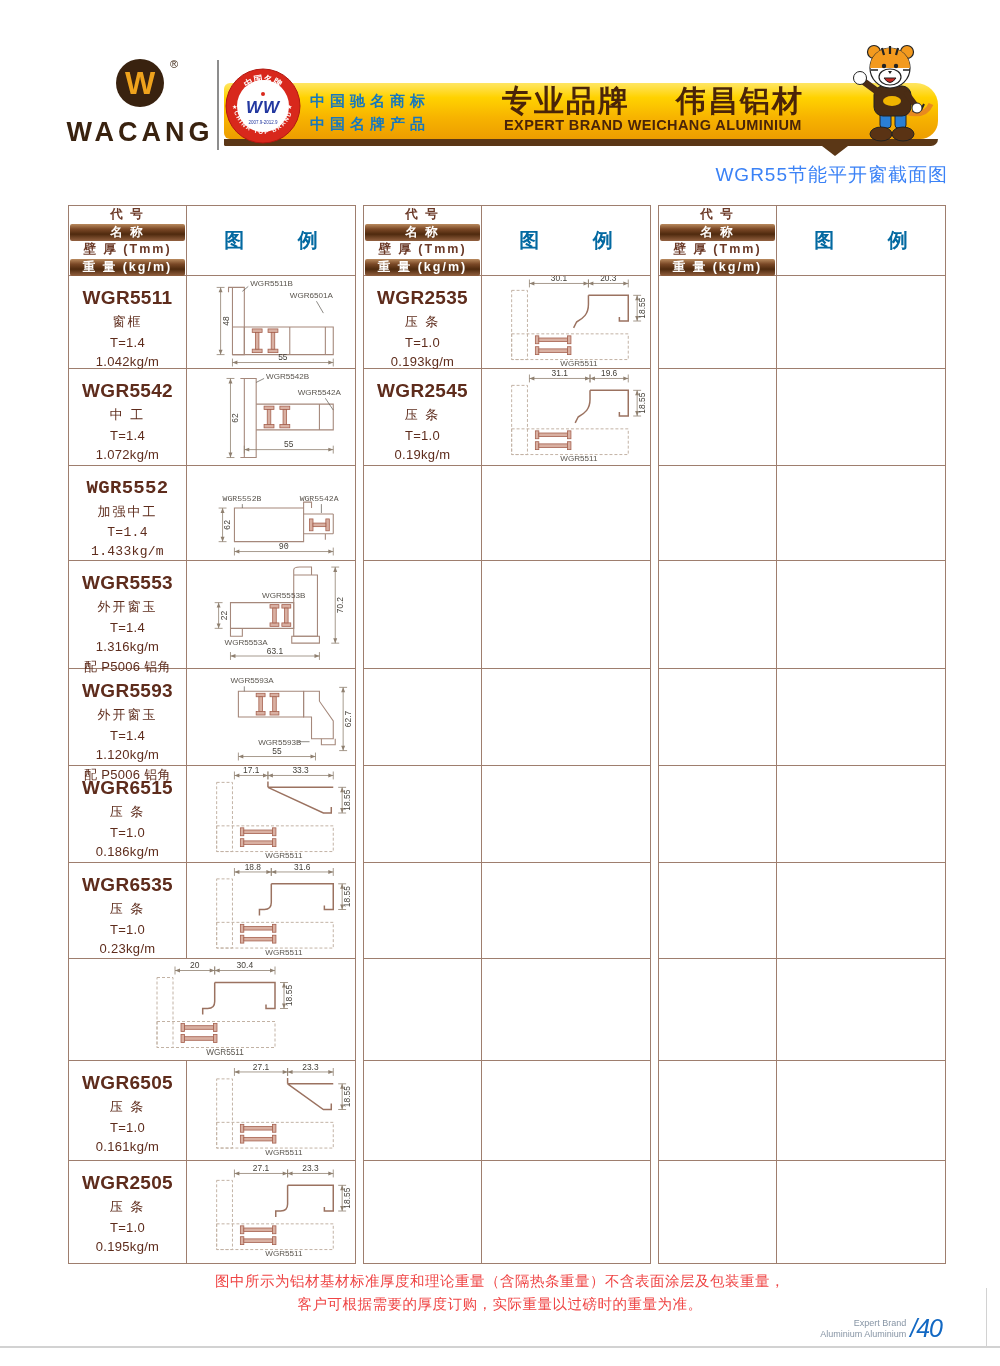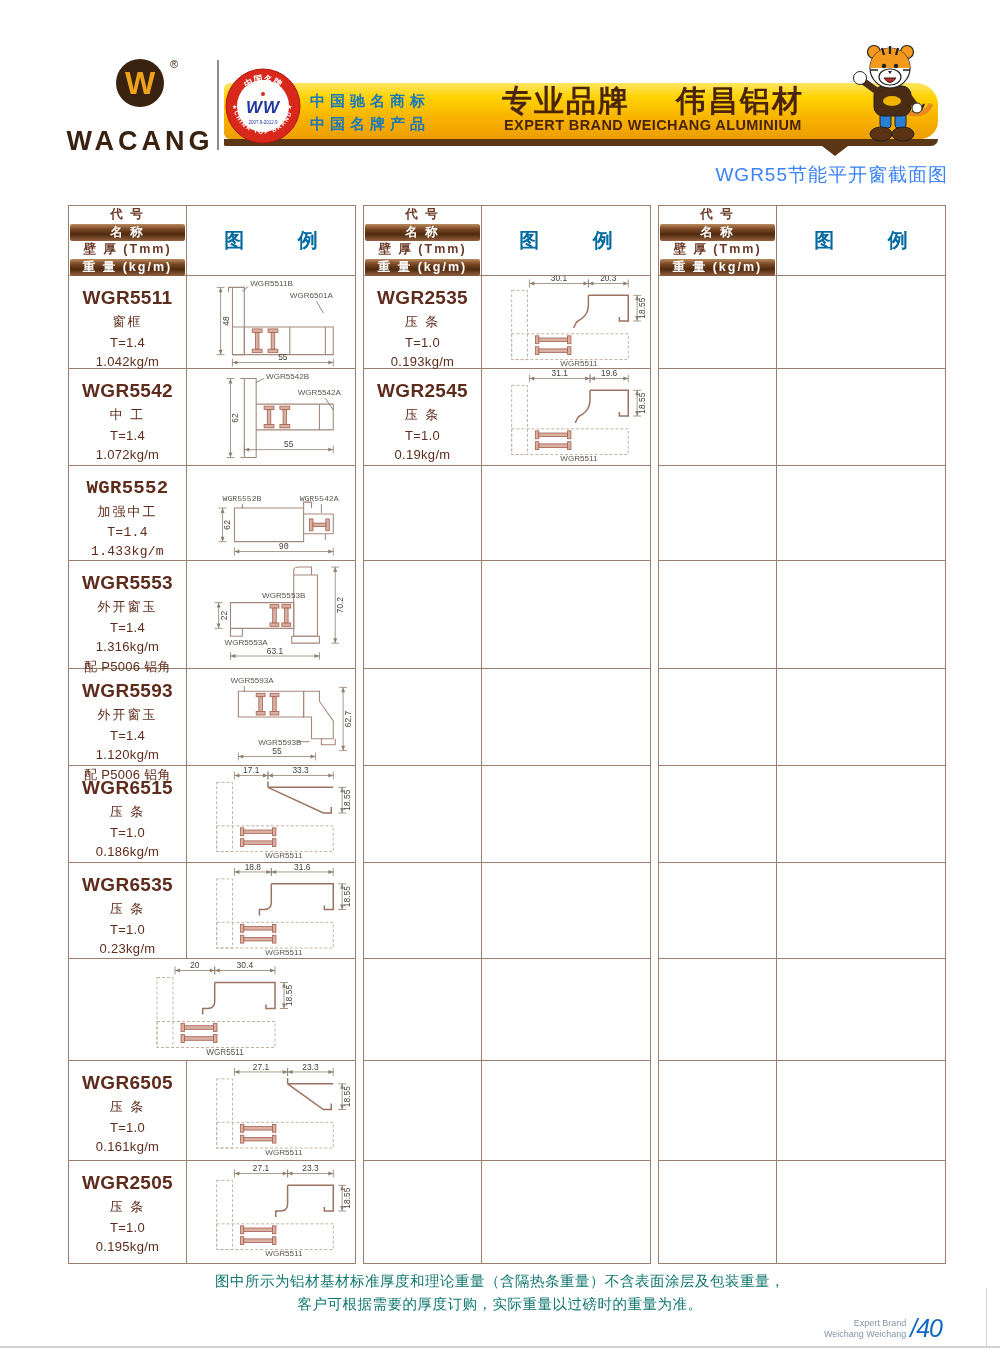--- a/index.html
+++ b/index.html
@@ -1,20 +1,20 @@
 <!DOCTYPE html>
 <html><head>
 <meta charset="utf-8">
 <style>
   html,body{margin:0;padding:0;background:#fff;}
   .page{position:relative;width:1000px;height:1366px;background:#fff;overflow:hidden;
         font-family:"Liberation Sans","DejaVu Sans",sans-serif;}
   
   .logo-wrap{position:absolute;left:64px;top:56px;width:152px;text-align:center;}
-  .wacang-text{font-size:27px;font-weight:bold;color:#39220f;letter-spacing:4px;margin-top:10px;}
+  .wacang-text{font-size:27px;font-weight:bold;color:#39220f;letter-spacing:4px;margin-top:1px;}
   .hdr-divider{position:absolute;left:217px;top:60px;width:2px;height:90px;background:#8d8d8d;}
   .banner{position:absolute;left:224px;top:83px;width:714px;height:56px;
           background:linear-gradient(180deg,#ffe664 0%,#ffd200 26%,#f7b300 62%,#ec9d00 100%);
           border-radius:6px 22px 18px 6px;}
   .banner-strip{position:absolute;left:0;right:0;bottom:-7px;height:7px;background:#5b3716;
           border-radius:0 0 18px 4px;}
   .banner-notch{position:absolute;left:598px;top:63px;width:0;height:0;
           border-left:13px solid transparent;border-right:13px solid transparent;
           border-top:10px solid #5b3716;}
   .claims{position:absolute;left:86px;top:6px;color:#1778be;font-weight:bold;font-size:15px;
@@ -43,21 +43,21 @@
   .trow{display:flex;box-sizing:border-box;border-bottom:1px solid #9e7e6e;}
   .trow:last-child{border-bottom:none;}
   .tcell-info{width:118px;box-sizing:border-box;border-right:1px solid #9e7e6e;text-align:center;
           color:#5e2c1c;padding-top:11px;}
   .code{font-size:19px;font-weight:bold;letter-spacing:0.3px;}
   .tname{font-size:13px;margin-top:4px;letter-spacing:2px;}
   .tthk,.twgt,.textra{font-size:13px;margin-top:4px;letter-spacing:0.3px;}
   .tcell-draw{flex:1;position:relative;}
   .tcell-draw svg{position:absolute;left:0;top:0;width:100%;height:100%;}
   
-  .note{position:absolute;left:0;width:1000px;text-align:center;color:#0f766e;font-size:14.5px;
+  .note{position:absolute;left:0;width:1000px;text-align:center;color:#ef4444;font-size:14.5px;
           letter-spacing:0.5px;}
   .note1{top:1272px;} .note2{top:1295px;}
   .pagefoot{position:absolute;right:58px;top:1314px;display:flex;align-items:center;gap:4px;}
   .pf-brand{text-align:right;color:#8795a5;font-size:9px;line-height:10.5px;}
   .pf-num{color:#1268c3;font-size:25px;font-weight:normal;font-style:italic;letter-spacing:-1px;}
   .bottom-line{position:absolute;left:0;top:1346px;width:1000px;height:2px;background:#d2d2d2;}
   .corner-line{position:absolute;left:986px;top:1288px;width:1px;height:58px;background:#d2d2d2;}
 </style>
 </head>
 <body>
@@ -732,19 +732,19 @@
         </div>
       </div>
     </div>
 
   <div class="note note1">图中所示为铝材基材标准厚度和理论重量（含隔热条重量）不含表面涂层及包装重量，</div>
   <div class="note note2">客户可根据需要的厚度订购，实际重量以过磅时的重量为准。</div>
 
   <div class="pagefoot">
     <div class="pf-brand">
       <div>Expert Brand</div>
-      <div>Weichang Weichang</div>
+      <div>Aluminium Aluminium</div>
     </div>
     <div class="pf-num">/40</div>
   </div>
   <div class="bottom-line"></div>
   <div class="corner-line"></div>
 </div>
 
 </body></html>

